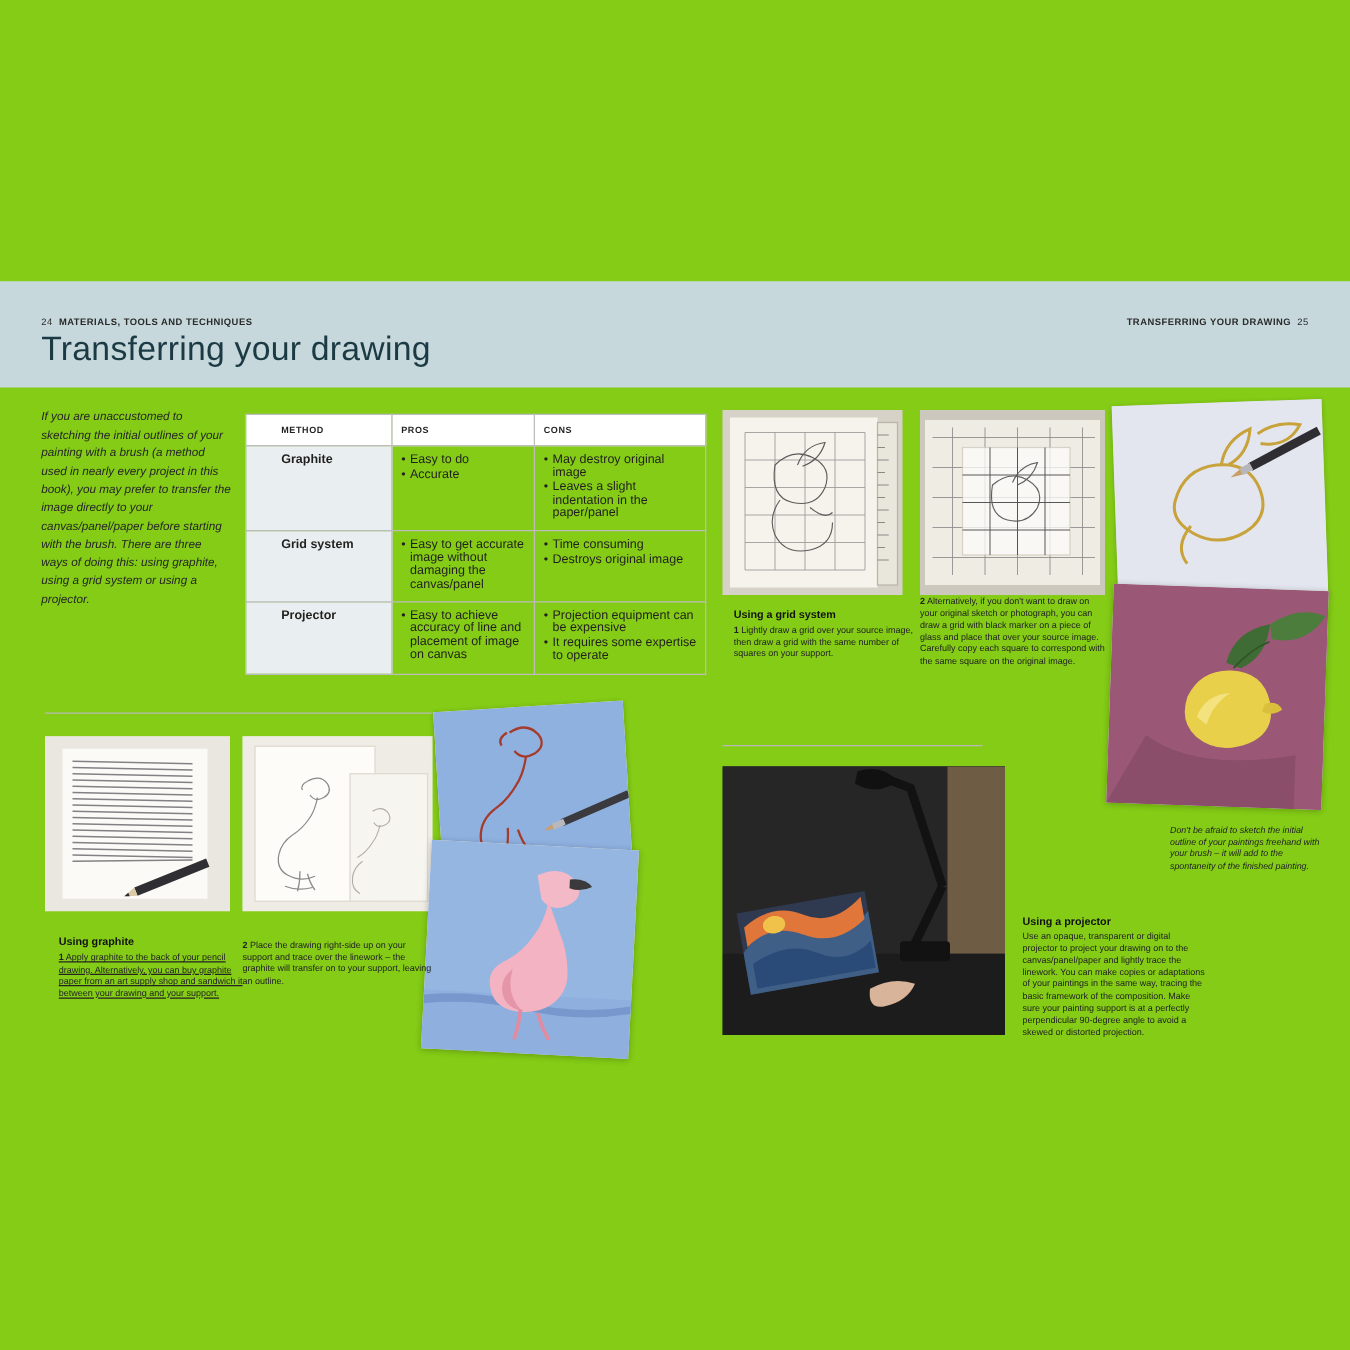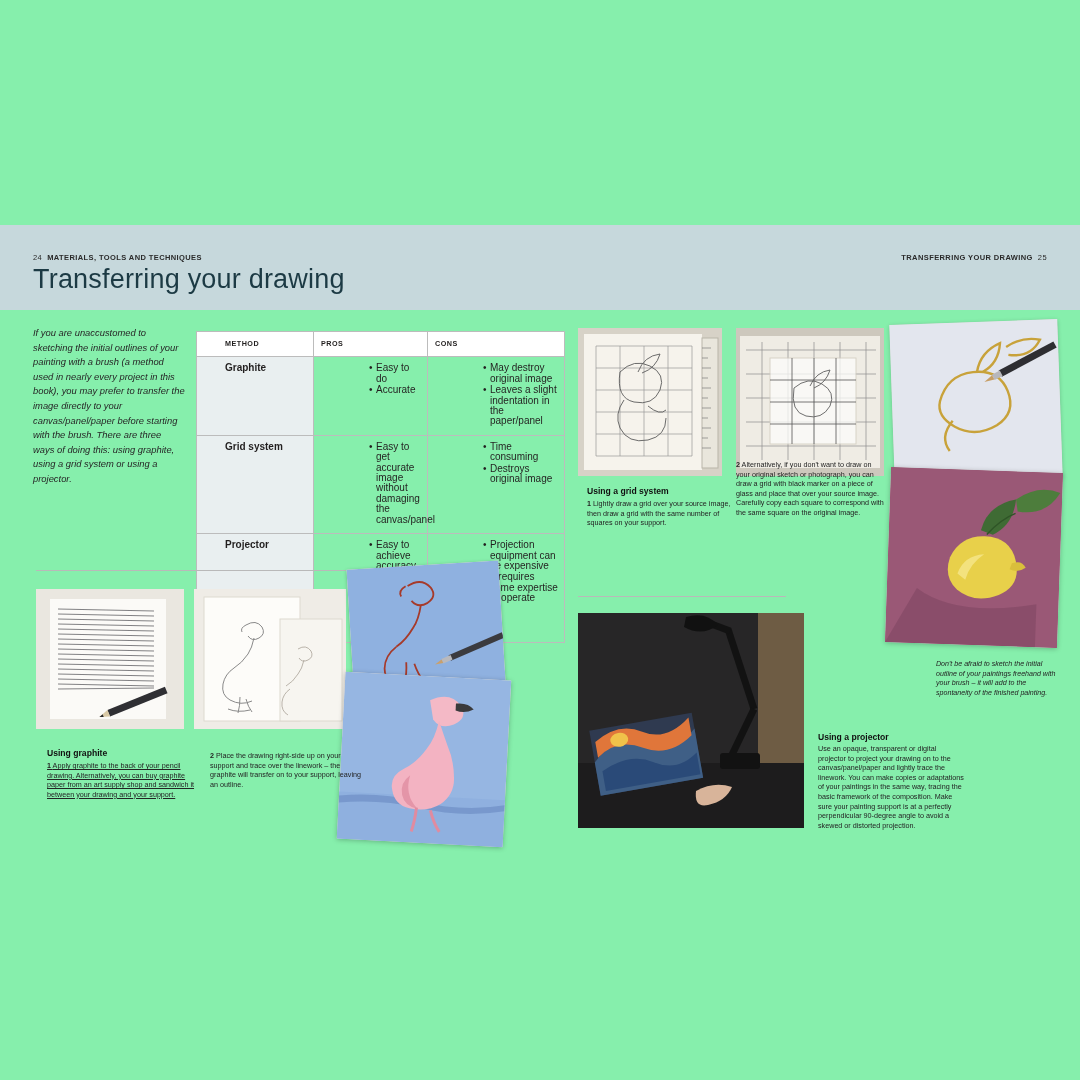--- a/index.html
+++ b/index.html
@@ -1,38 +1,38 @@
 <!DOCTYPE html>
 <html><head>
 <meta charset="utf-8">
 <style>
   html,body{margin:0;padding:0;background:#ffffff;}
   body{width:1080px;height:1080px;overflow:hidden;font-family:"Liberation Sans",sans-serif;color:#221f1f;}
-  .page{position:relative;width:1080px;height:1080px;background:#86efac;}
+  .page{position:relative;width:1080px;height:1080px;background:#84cc16;}
 
   
   .band{position:absolute;left:0;top:225px;width:1080px;height:85px;background:#c6d8dc;}
   .folio-left{position:absolute;left:33px;top:253px;font-size:7.5px;letter-spacing:.4px;font-weight:700;color:#2a2a2a;}
   .folio-left .num{font-weight:400;margin-right:5px;}
   .folio-right{position:absolute;right:33px;top:253px;font-size:7.5px;letter-spacing:.4px;font-weight:700;color:#2a2a2a;text-align:right;}
   .folio-right .num{font-weight:400;margin-left:5px;}
   .title{position:absolute;left:33px;top:264px;font-size:27px;font-weight:400;color:#1c3a44;letter-spacing:.2px;}
 
   
   .intro{position:absolute;left:33px;top:326px;width:152px;font-size:9.4px;line-height:14.6px;color:#262626;font-style:italic;}
 
   
   .tbl{position:absolute;left:196px;top:331px;width:305px;border-collapse:collapse;table-layout:fixed;}
   .tbl td,.tbl th{border:1px solid #bcbcbc;vertical-align:top;padding:6px 6px 7px 7px;font-size:10px;line-height:10.4px;text-align:left;}
   .tbl .hdr td{font-weight:700;font-size:7.2px;letter-spacing:.5px;background:#fff;padding-top:7px;padding-bottom:7px;}
   .tbl .c0{width:82px;background:#e9eff0;font-weight:700;padding-left:28px;}
   .tbl .c1{width:100px;}
   .tbl .c2{width:123px;}
   .tbl ul{margin:0;padding:0;list-style:none;}
-  .tbl li{position:relative;padding-left:7px;margin-bottom:1px;margin-left:48px;}
+  .tbl li{position:relative;padding-left:7px;margin-bottom:1px;}
   .tbl li:before{content:"\2022";position:absolute;left:0;top:0;}
   .tbl .bodyrow td{height:auto;}
   .rowpad{padding-bottom:22px;}
 
   
   .ph{position:absolute;background:#ddd;overflow:hidden;}
   .cap-h{font-size:8.6px;font-weight:700;color:#111;}
   .cap{font-size:7.2px;line-height:9.6px;color:#232323;}
   .cap .step{font-weight:700;}
   .rule{position:absolute;background:#b9b9b9;height:1px;}
@@ -216,21 +216,21 @@
   </div>
 
   <div class="txtblock" style="left:47px;top:748px;width:148px;">
     <div class="cap-h">Using graphite</div>
     <div class="cap" style="margin-top:3px;text-decoration:underline;">
       <span class="step">1</span>
       <span>Apply graphite to the back of your pencil drawing. Alternatively, you can buy graphite paper from an art supply shop and sandwich it between your drawing and your support.</span>
     </div>
   </div>
 
-  <div class="txtblock" style="left:210px;top:751px;width:152px;">
+  <div class="txtblock" style="left:194px;top:751px;width:152px;">
     <div class="cap">
       <span class="step">2</span>
       <span>Place the drawing right-side up on your support and trace over the linework – the graphite will transfer on to your support, leaving an outline.</span>
     </div>
   </div>
 
   <div class="ph" id="ph-grid1">
     <svg width="144" height="148" viewBox="0 0 144 148">
       <rect width="144" height="148" fill="#d7d2c7"></rect>
       <rect x="6" y="6" width="118" height="136" fill="#f6f3ec"></rect>
@@ -334,21 +334,21 @@
   </div>
 
   <div class="txtblock" style="left:587px;top:486px;width:146px;">
     <div class="cap-h">Using a grid system</div>
     <div class="cap" style="margin-top:3px;">
       <span class="step">1</span>
       <span>Lightly draw a grid over your source image, then draw a grid with the same number of squares on your support.</span>
     </div>
   </div>
 
-  <div class="txtblock" style="left:736px;top:460px;width:148px;">
+  <div class="txtblock" style="left:736px;top:476px;width:148px;">
     <div class="cap">
       <span class="step">2</span>
       <span>Alternatively, if you don't want to draw on your original sketch or photograph, you can draw a grid with black marker on a piece of glass and place that over your source image. Carefully copy each square to correspond with the same square on the original image.</span>
     </div>
   </div>
 
   <div class="rule" style="left:578px;top:596px;width:208px;"></div>
 
   <div class="ph" id="ph-projector">
     <svg width="226" height="215" viewBox="0 0 226 215">

